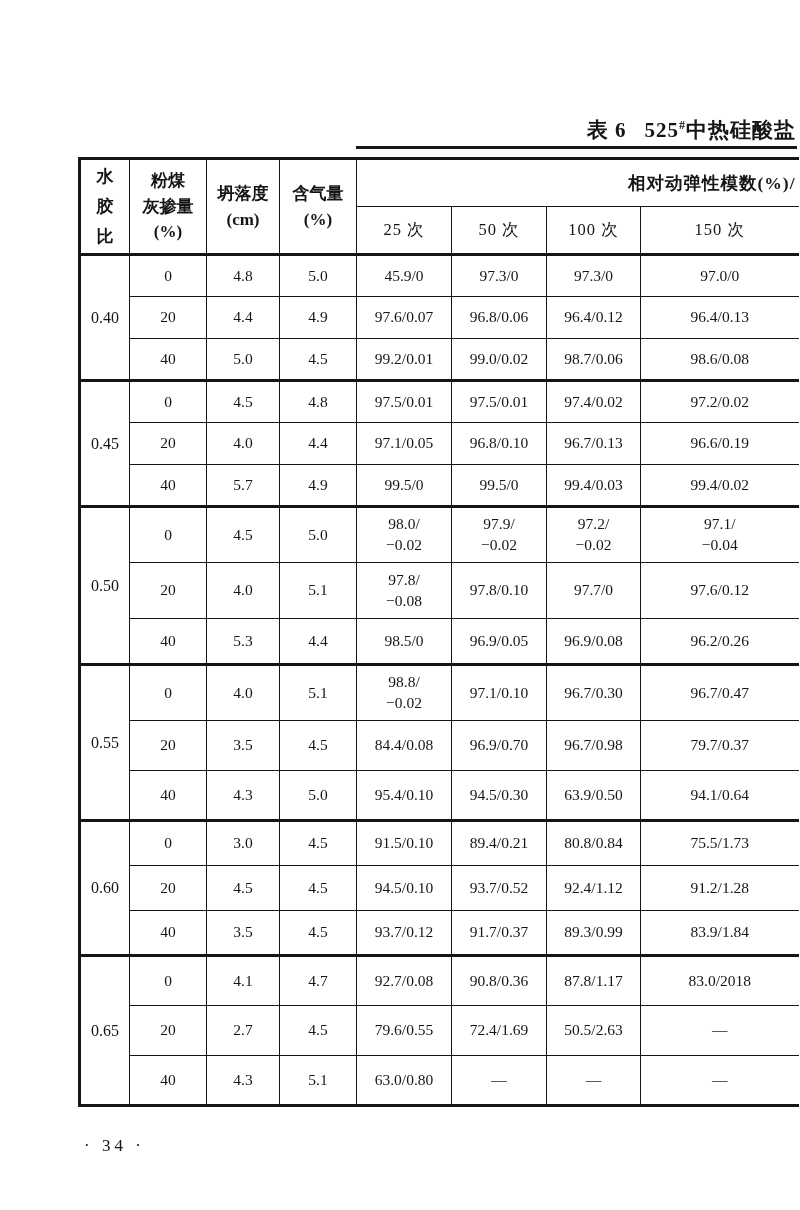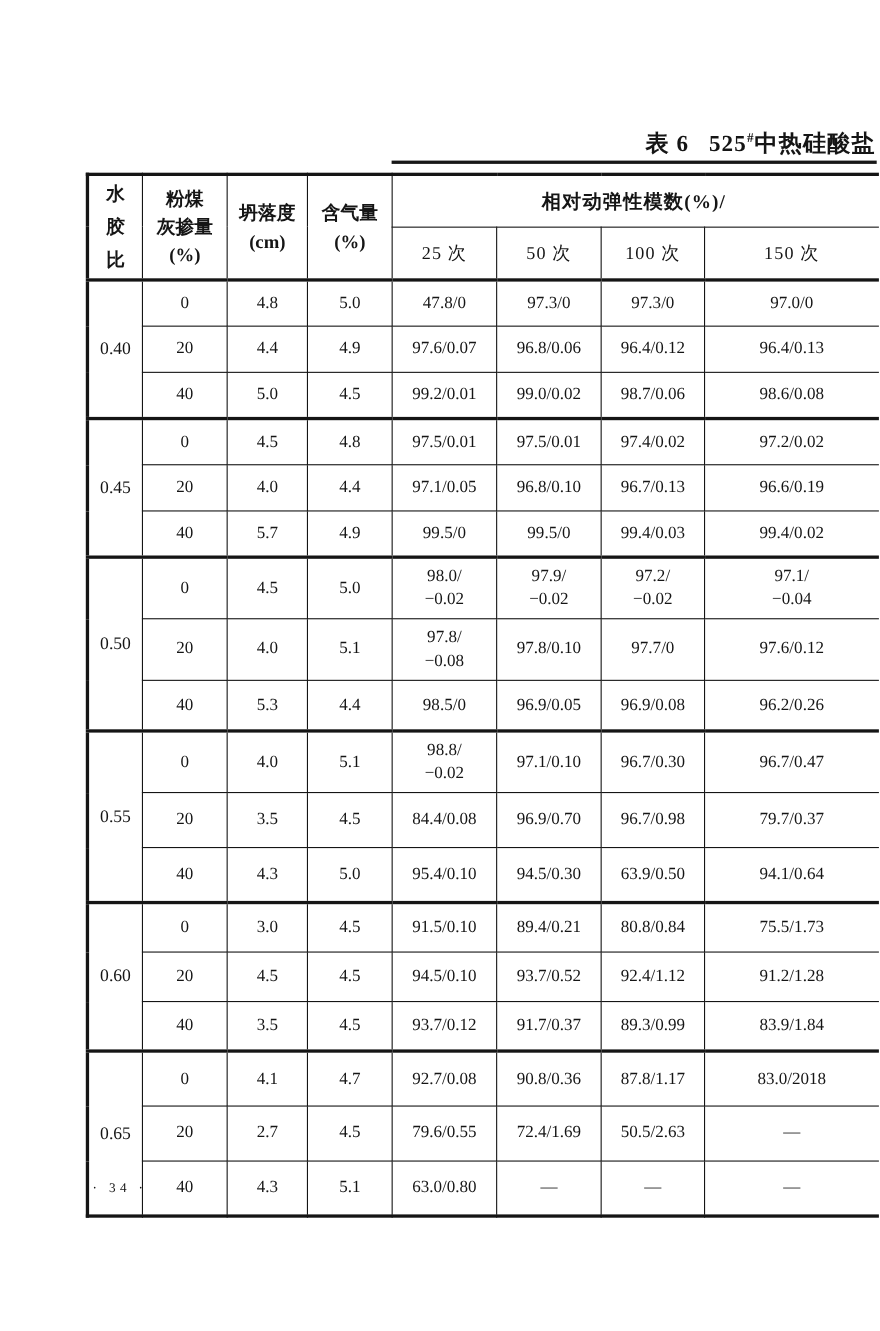--- a/index.html
+++ b/index.html
@@ -31,29 +31,29 @@
     border:1.5px solid #151515;
     text-align:center;vertical-align:middle;
     white-space:pre-line;overflow:hidden;
   }
   th{font-size:17px;font-weight:bold;line-height:1.5;padding:2px 0}
   td{font-size:15.5px;line-height:1.35;padding:0 1px}
   th:last-child, td:last-child{border-right:none}
   thead tr.h1{height:46px}
   thead tr.h2{height:47px}
   .vhead{line-height:1.75;font-size:17px}
-  .span-head{padding-right:3px;font-size:17.5px;letter-spacing:1px}
+  .span-head{text-align:right;padding-right:3px;font-size:17.5px;letter-spacing:1px}
   .cycle-head{font-weight:normal;font-size:16.5px;letter-spacing:1px}
   tbody tr.group-first td{border-top:3px solid #151515}
   .ratio-cell{font-size:16px}
 
   
   .page-num{
-    position:absolute;left:84px;top:1073px;
-    font-size:12px;letter-spacing:4px;
+    position:absolute;left:84px;top:1136px;
+    font-size:17px;letter-spacing:4px;
   }
 </style>
 </head>
 <body>
 
 <div class="page">
 
   <div class="doc-title">
     <span class="t-prefix">表 6</span><span>525</span><sup>#</sup><span>中热硅酸盐</span>
   </div>
@@ -90,21 +90,21 @@
         <th class="cycle-head">100 次</th>
         <th class="cycle-head">150 次</th>
       </tr>
     </thead>
     <tbody id="table-body">
         <tr class="group-first" style="height: 42px;">
           <td rowspan="3" class="ratio-cell">0.40</td>
           <td>0</td>
           <td>4.8</td>
           <td>5.0</td>
-          <td>47.8/0</td>
+          <td>45.9/0</td>
           <td>97.3/0</td>
           <td>97.3/0</td>
           <td>97.0/0</td>
         </tr>
         <tr style="height: 42px;">
           <td>20</td>
           <td>4.4</td>
           <td>4.9</td>
           <td>97.6/0.07</td>
           <td>96.8/0.06</td>

